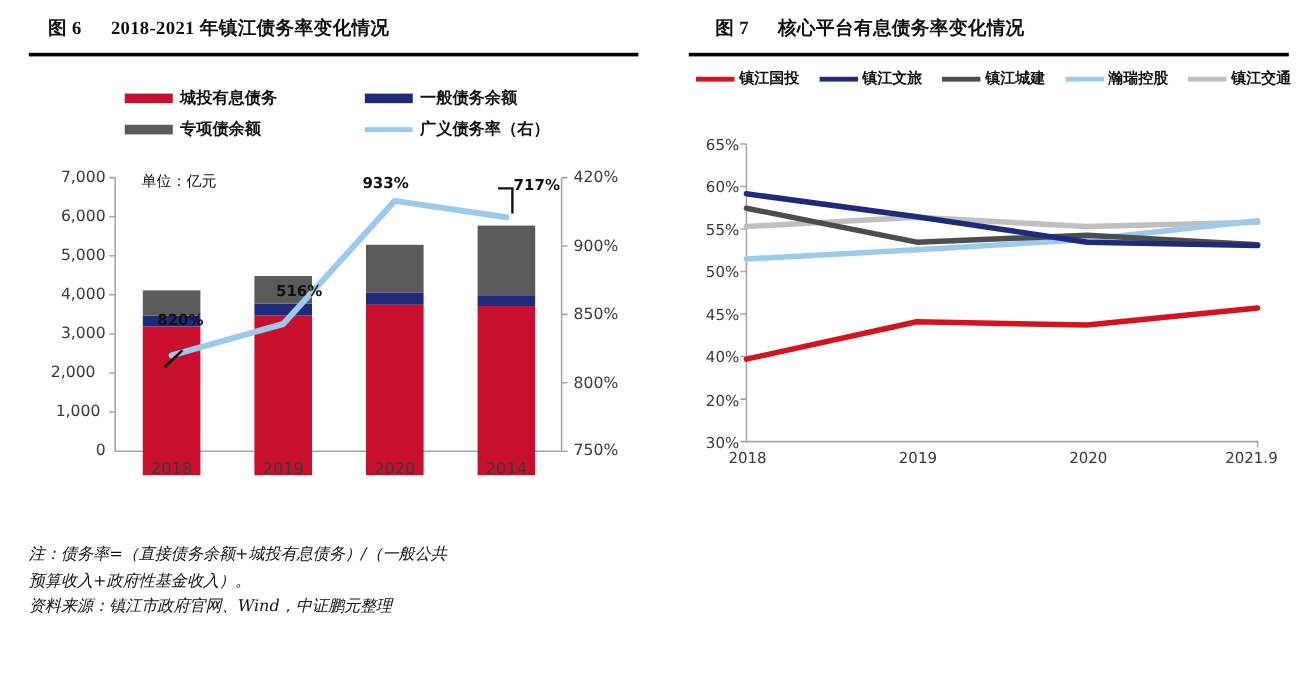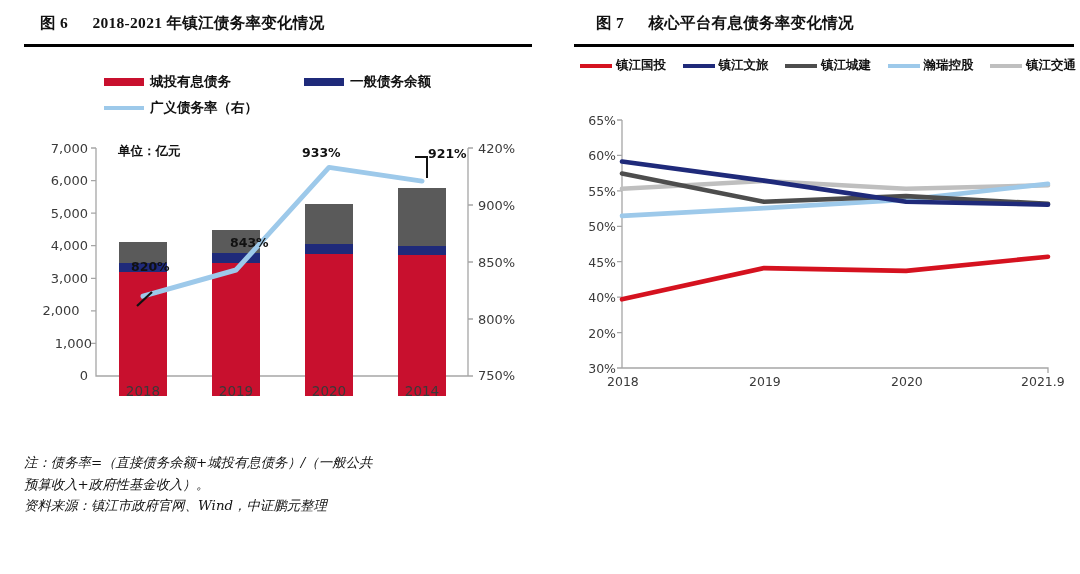--- a/index.html
+++ b/index.html
@@ -33,21 +33,21 @@
   .lg-swatch.thin{height:4px;}
   .lg-text{font-size:13.5px;font-weight:bold;
            font-family:"DejaVu Sans","Liberation Sans",sans-serif;color:#111;
            white-space:nowrap;}
 
   #plot6{position:absolute;left:34px;top:140px;width:498px;height:256px;}
   .yaxis-lab{position:absolute;font-size:13px;color:#3a3a3a;
              font-family:"DejaVu Sans","Liberation Sans",sans-serif;
              white-space:nowrap;}
   .unit-note{position:absolute;left:118px;top:143px;font-size:12.5px;
-             font-weight:bold;color:#111;
+             font-weight:normal;color:#111;
              font-family:"DejaVu Sans","Liberation Sans",sans-serif;}
   .xtick{position:absolute;font-size:13.5px;color:#3a3a3a;text-align:center;
          font-family:"DejaVu Sans","Liberation Sans",sans-serif;}
   .dlabel{position:absolute;font-size:12.5px;font-weight:bold;color:#111;
           font-family:"DejaVu Sans","Liberation Sans",sans-serif;white-space:nowrap;}
 
   .bar{position:absolute;bottom:0;width:48px;}
   .seg{position:absolute;left:0;width:100%;}
 
   
@@ -93,36 +93,40 @@
     <div id="legend6">
       <div class="lg-item">
         <span class="lg-swatch" style="background:#c8102e"></span>
         <span class="lg-text">城投有息债务</span>
       </div>
       <div class="lg-item">
         <span class="lg-swatch" style="background:#1f2a7a"></span>
         <span class="lg-text">一般债务余额</span>
       </div>
       <div class="lg-item">
+        <span class="lg-swatch" style="background:#5a5a5a"></span>
+        <span class="lg-text">专项债余额</span>
+      </div>
+      <div class="lg-item">
         <span class="lg-swatch thin" style="background:#9dc9ea"></span>
         <span class="lg-text">广义债务率（右）</span>
       </div>
     </div>
 
     <div class="unit-note">单位：亿元</div>
 
     <div id="plot6">
 
       <div class="yaxis-lab" style="left:0;top:1px;width:54px;text-align:right">7,000</div>
       <div class="yaxis-lab" style="left:0;top:33px;width:54px;text-align:right">6,000</div>
       <div class="yaxis-lab" style="left:0;top:66px;width:54px;text-align:right">5,000</div>
       <div class="yaxis-lab" style="left:0;top:98px;width:54px;text-align:right">4,000</div>
       <div class="yaxis-lab" style="left:0;top:131px;width:54px;text-align:right">3,000</div>
       <div class="yaxis-lab" style="left:0;top:163px;width:54px;text-align:center">2,000</div>
-      <div class="yaxis-lab" style="left:4px;top:196px;width:54px;text-align:right">1,000</div>
+      <div class="yaxis-lab" style="left:4px;top:196px;width:54px;text-align:center">1,000</div>
       <div class="yaxis-lab" style="left:0;top:228px;width:54px;text-align:right">0</div>
 
       <div class="yaxis-lab" style="left:444px;top:1px;">420%</div>
       <div class="yaxis-lab" style="left:444px;top:58px;">900%</div>
       <div class="yaxis-lab" style="left:444px;top:115px;">850%</div>
       <div class="yaxis-lab" style="left:444px;top:172px;">800%</div>
       <div class="yaxis-lab" style="left:444px;top:228px;">750%</div>
 
       <svg width="498" height="256" style="position:absolute;left:0;top:0;overflow:visible">
 
@@ -152,23 +156,23 @@
         <div class="seg" style="background:#5a5a5a;bottom:150.1px;height:57.8px"></div>
       </div>
 
       <svg width="498" height="256" style="position:absolute;left:0;top:0;overflow:visible">
         <polyline points="109,156.2 202,130 295,27.4 388,41.1" fill="none" stroke="#9dc9ea" stroke-width="5" stroke-linejoin="round" stroke-linecap="round"></polyline>
         <path d="M118,152 L103,166" stroke="#111" stroke-width="2.2" fill="none"></path>
         <path d="M381,17 L393,17 L393,38" stroke="#111" stroke-width="2" fill="none"></path>
       </svg>
 
       <div class="dlabel" style="left:97px;top:119px">820%</div>
-      <div class="dlabel" style="left:196px;top:95px">843%</div>
+      <div class="dlabel" style="left:196px;top:95px">516%</div>
       <div class="dlabel" style="left:268px;top:5px">933%</div>
-      <div class="dlabel" style="left:394px;top:6px">921%</div>
+      <div class="dlabel" style="left:394px;top:6px">717%</div>
 
       <div class="xtick" style="left:79px;top:243px;width:60px">2018</div>
       <div class="xtick" style="left:172px;top:243px;width:60px">2019</div>
       <div class="xtick" style="left:265px;top:243px;width:60px">2020</div>
       <div class="xtick" style="left:358px;top:243px;width:60px">2014</div>
     </div>
 
     <div class="note" id="note6">
       <div>注：债务率=（直接债务余额+城投有息债务）/（一般公共</div>
       <div>预算收入+政府性基金收入）。</div>

